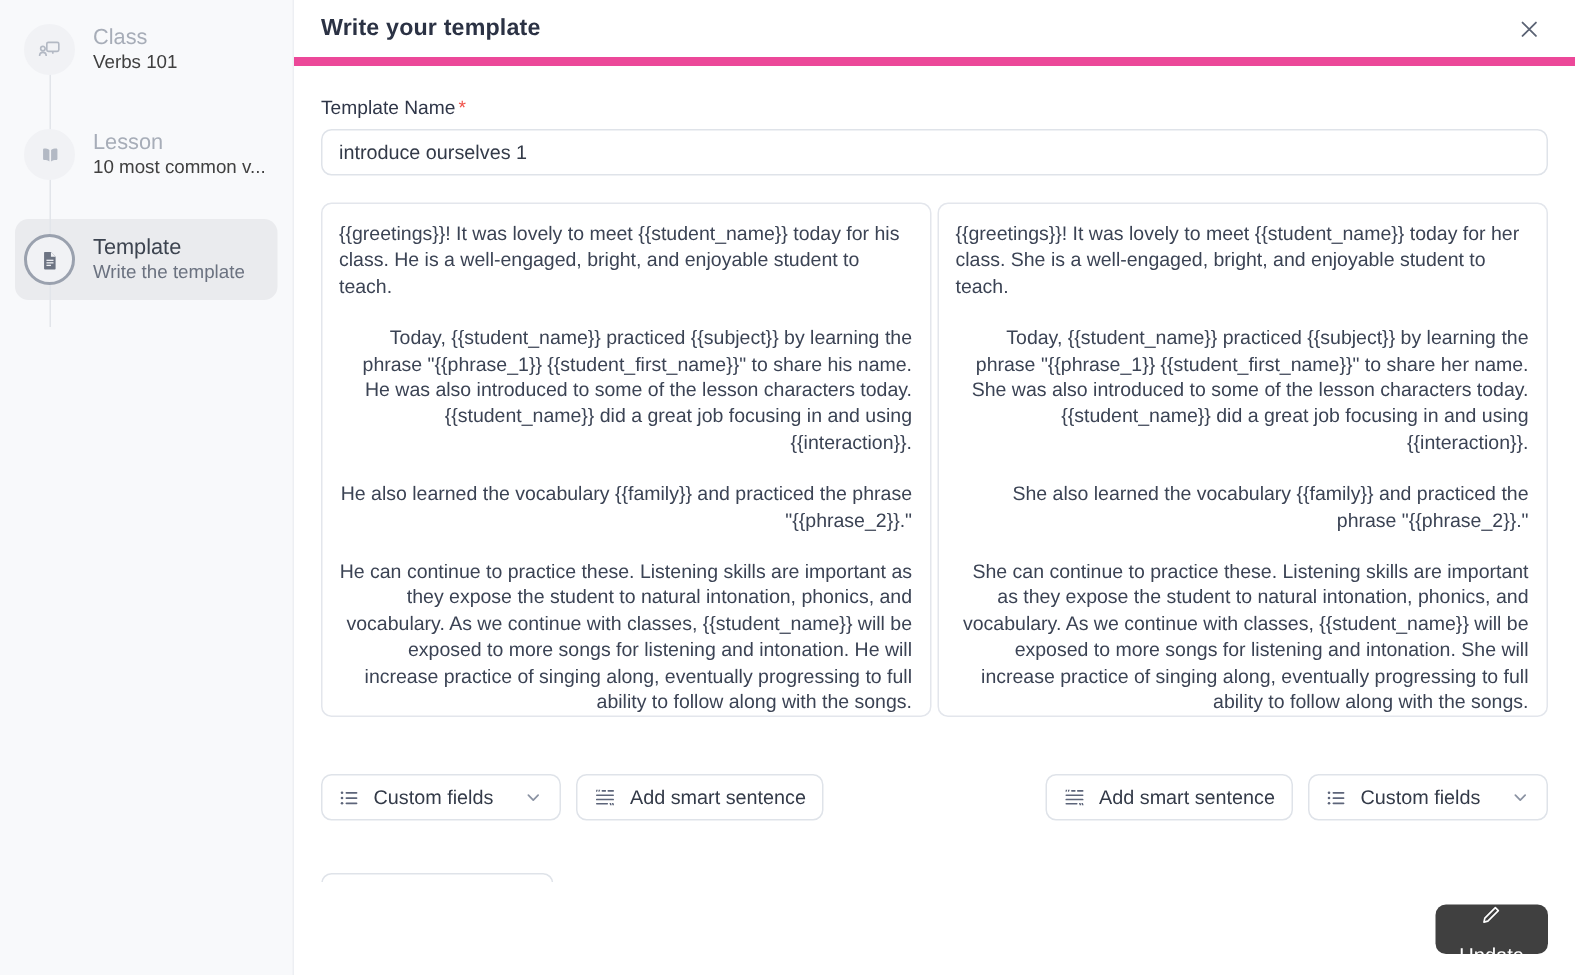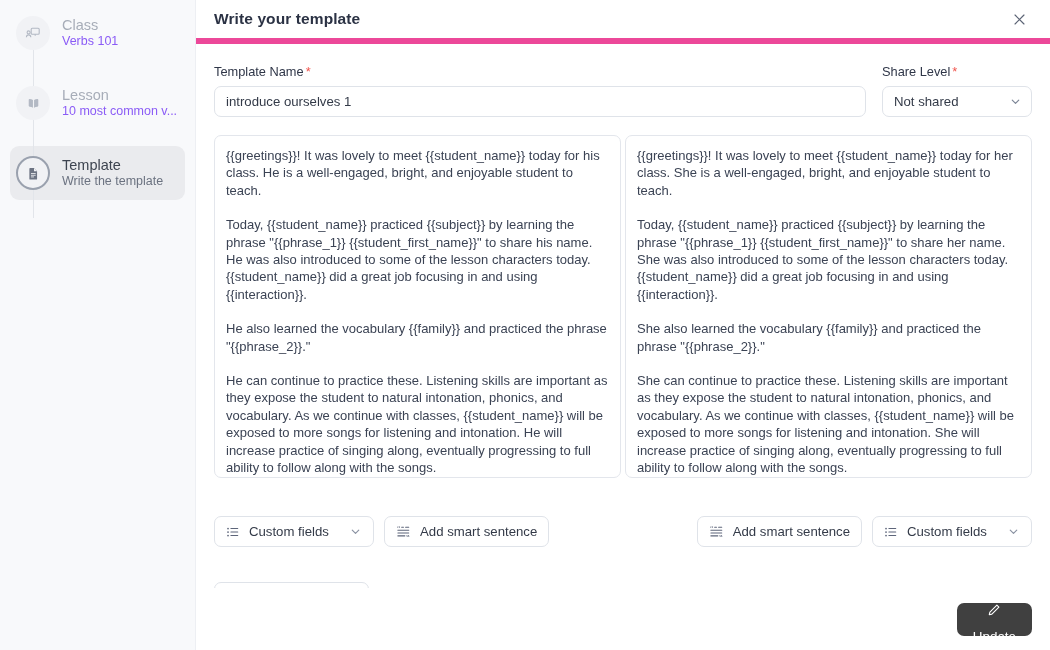--- a/index.html
+++ b/index.html
@@ -54,21 +54,21 @@
   .step-text { line-height: 1.25; overflow: hidden; }
   .step-title {
     font-size: 14.5px;
     color: #a7adb8;
     font-weight: 400;
     white-space: nowrap;
   }
   .step.active .step-title { color: #3d4450; }
   .step-sub {
     font-size: 12.5px;
-    color: #8b5cf6;
+    color: #404040;
     white-space: nowrap;
     max-width: 128px;
     overflow: hidden;
     text-overflow: ellipsis;
   }
   .step.active .step-sub { color: #6b7280; }
   .connector {
     position: absolute;
     left: 33px;
     width: 1px;
@@ -173,21 +173,21 @@
     background: #fff;
     padding: 11px 12px 10px 11px;
     overflow: hidden;
   }
   .editor p {
     font-size: 13px;
     line-height: 17.4px;
     color: #3b4354;
     margin: 0;
   }
-  .editor p + p { margin-top: 17px; }
+  .editor p + p { margin-top: 17px; text-align: right; }
 
   
   .btn-rows {
     display: flex;
     gap: 16px;
     margin-top: 14px;
   }
   .btn-col { flex: 1 1 0; }
   .btn-line {
     display: flex;
@@ -326,33 +326,20 @@
 
     <div class="modal-content">
 
       <div class="field-row">
         <div class="field-name">
           <div class="field-label">
             <span>Template Name</span><span class="req">*</span>
           </div>
           <input class="text-input" type="text" value="introduce ourselves 1" style="">
         </div>
-        <div class="field-share">
-          <div class="field-label">
-            <span>Share Level</span><span class="req">*</span>
-          </div>
-          <div class="select-box">
-            <span>Not shared</span>
-            <span class="chev">
-              <svg width="13" height="13" viewBox="0 0 14 14" fill="none" stroke="currentColor" stroke-width="1.25" stroke-linecap="round" stroke-linejoin="round">
-                  <path d="M3.5 5.5 7 9l3.5-3.5"></path>
-                </svg>
-            </span>
-          </div>
-        </div>
       </div>
 
       <div class="editors">
         <div class="editor">
           <p>{{greetings}}! It was lovely to meet {{student_name}} today for his class. He is a well-engaged, bright, and enjoyable student to teach.</p>
           <p>Today, {{student_name}} practiced {{subject}} by learning the phrase "{{phrase_1}} {{student_first_name}}" to share his name. He was also introduced to some of the lesson characters today. {{student_name}} did a great job focusing in and using {{interaction}}.</p>
           <p>He also learned the vocabulary {{family}} and practiced the phrase "{{phrase_2}}."</p>
           <p>He can continue to practice these. Listening skills are important as they expose the student to natural intonation, phonics, and vocabulary. As we continue with classes, {{student_name}} will be exposed to more songs for listening and intonation. He will increase practice of singing along, eventually progressing to full ability to follow along with the songs.</p>
         </div>
         <div class="editor">

